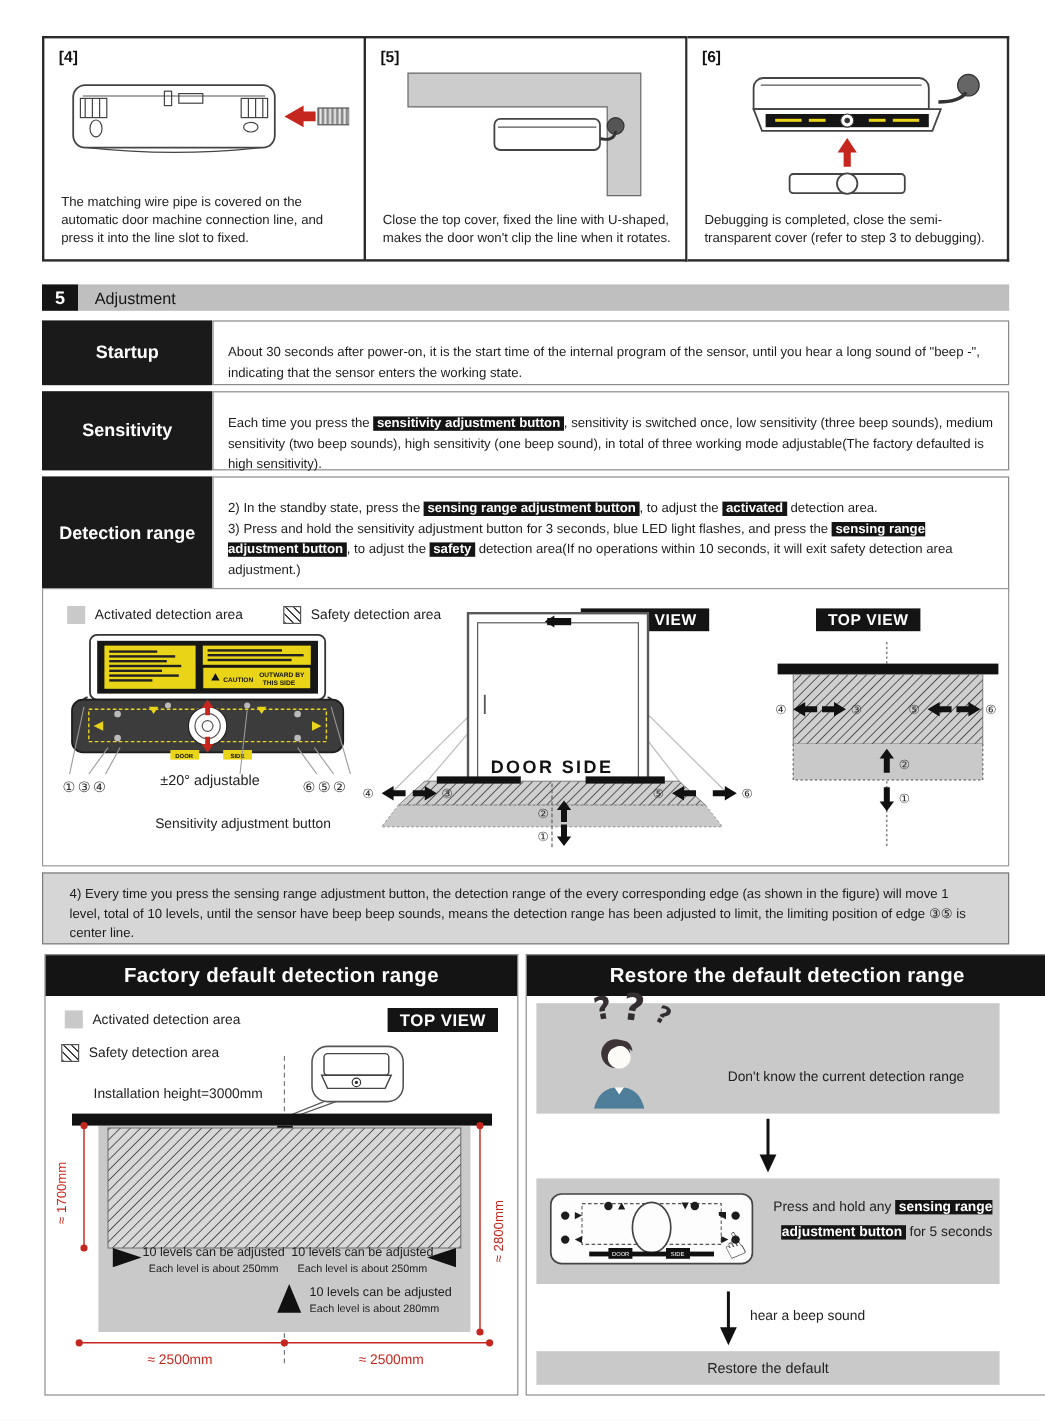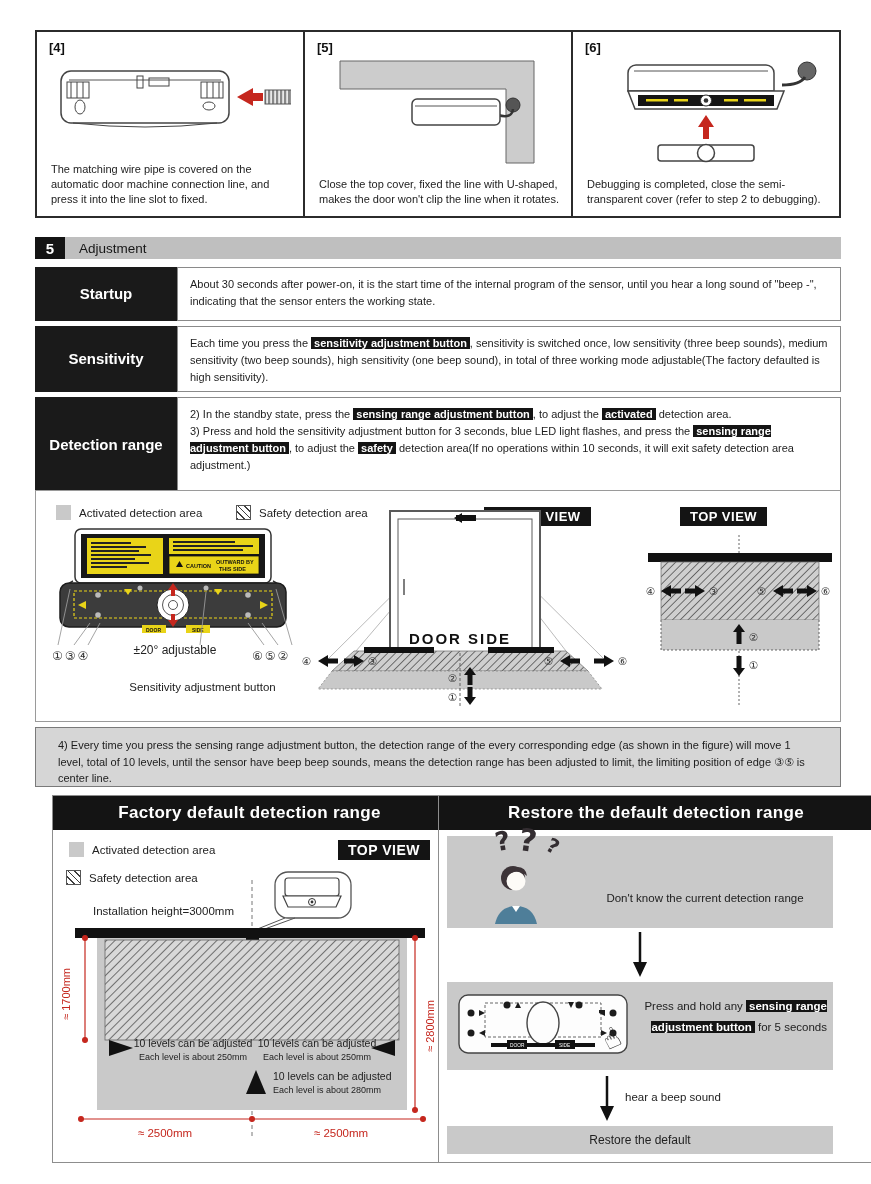--- a/index.html
+++ b/index.html
@@ -16,21 +16,21 @@
 
   
   .sec-head{position:absolute;left:35px;top:237px;width:806px;height:22px;display:flex;}
   .sec-num{width:30px;background:#141414;color:#fff;font-weight:bold;font-size:15px;display:flex;align-items:center;justify-content:center;}
   .sec-title{flex:1;background:#bfbfbf;color:#161616;font-weight:normal;font-size:13.5px;display:flex;align-items:center;padding-left:14px;}
 
   
   .adj{position:absolute;left:35px;top:267px;width:806px;}
   .adj-row{display:flex;margin-bottom:5px;}
   .adj-label{width:142px;background:#1a1a1a;color:#fff;font-weight:bold;font-size:15px;display:flex;align-items:center;justify-content:center;text-align:center;line-height:1.25;flex-shrink:0;}
-  .adj-body{flex:1;border:1px solid #8a8a8a;background:#fff;padding:8px 12px;font-size:11px;line-height:1.55;color:#1d1d1d;box-sizing:border-box;}
+  .adj-body{flex:1;border:1px solid #8a8a8a;background:#fff;padding:18px 12px;font-size:11px;line-height:1.55;color:#1d1d1d;box-sizing:border-box;}
   .hl{background:#141414;color:#fff;padding:0 3px;font-weight:bold;}
 
   
   .diagram{position:absolute;left:35px;top:490px;width:806px;height:232px;border:1px solid #9a9a9a;background:#fff;box-sizing:border-box;}
   .lg{position:absolute;display:flex;align-items:center;font-size:11.5px;color:#222;white-space:nowrap;}
   .sw{width:15px;height:15px;margin-right:8px;flex-shrink:0;}
   .sw-gray{background:#c9c9c9;}
   .sw-hatch{background-image:repeating-linear-gradient(45deg,#3f3f3f 0px,#3f3f3f 1.4px,transparent 1.4px,transparent 4.6px);border:1px solid #555;box-sizing:border-box;}
   .tag{display:inline-block;background:#141414;color:#fff;font-weight:bold;font-size:13px;padding:2px 10px;letter-spacing:0.5px;white-space:nowrap;}
   .dev-wrap{position:absolute;left:14px;top:34px;width:252px;height:190px;}
@@ -40,21 +40,21 @@
   .fv{position:absolute;left:262px;top:6px;width:340px;height:218px;}
   .fv .tag{position:absolute;left:186px;top:10px;}
   .tv{position:absolute;left:606px;top:6px;width:196px;height:218px;}
   .tv .tag{position:absolute;left:38px;top:10px;}
 
   .note-box{position:absolute;left:35px;top:727px;width:806px;height:60px;background:#d6d6d6;border:1px solid #7a7a7a;box-sizing:border-box;padding:9px 22px;font-size:11px;line-height:1.5;color:#1c1c1c;}
 
   
   .bpanel{position:absolute;top:795px;background:#fff;border:1px solid #8d8d8d;box-sizing:border-box;}
   .panel-title{height:34px;background:#141414;color:#fff;font-size:17px;font-weight:bold;display:flex;align-items:center;justify-content:center;letter-spacing:0.3px;}
-  .factory{left:52px;width:395px;height:368px;}
+  .factory{left:37px;width:395px;height:368px;}
   .restore{left:438px;width:436px;height:368px;}
   .gbox{position:absolute;background:#c9c9c9;}
   .rs-text{font-size:11.5px;color:#222;}
   .hand{position:absolute;font-size:28px;color:#2a2a2a;transform:rotate(-28deg);font-family:"DejaVu Sans",sans-serif;}
   .qm{position:absolute;font-weight:bold;color:#332d31;font-family:"DejaVu Sans",sans-serif;}
 </style>
 </head>
 <body>
 
 <div class="page">
@@ -121,21 +121,21 @@
             <rect x="88" y="42" width="14" height="2.5" fill="#e9d418"></rect>
           <rect x="138" y="42" width="14" height="2.5" fill="#e9d418"></rect>
             <rect x="158" y="42" width="22" height="2.5" fill="#e9d418"></rect>
           <circle cx="120" cy="43.5" r="5.5" fill="#fff" stroke="#333"></circle>
             <circle cx="120" cy="43.5" r="2.3" fill="#333"></circle>
           <polygon points="120,58 112,70 117,70 117,82 123,82 123,70 128,70" fill="#c5271e"></polygon>
           <rect x="72" y="88" width="96" height="16" rx="3" fill="#fff" stroke="#444" stroke-width="1.5"></rect>
           <circle cx="120" cy="96" r="8.5" fill="#fff" stroke="#444" stroke-width="1.5"></circle>
         </svg>
       </div>
-      <div class="step-caption">Debugging is completed, close the semi-transparent cover (refer to step 2 to debugging).</div>
+      <div class="step-caption">Debugging is completed, close the semi-transparent cover (refer to step 3 to debugging).</div>
     </div>
   </div>
 
   <div class="sec-head">
     <div class="sec-num">5</div>
     <div class="sec-title">Adjustment</div>
   </div>
 
   <div class="adj">
     <div class="adj-row" style="height:54px">

